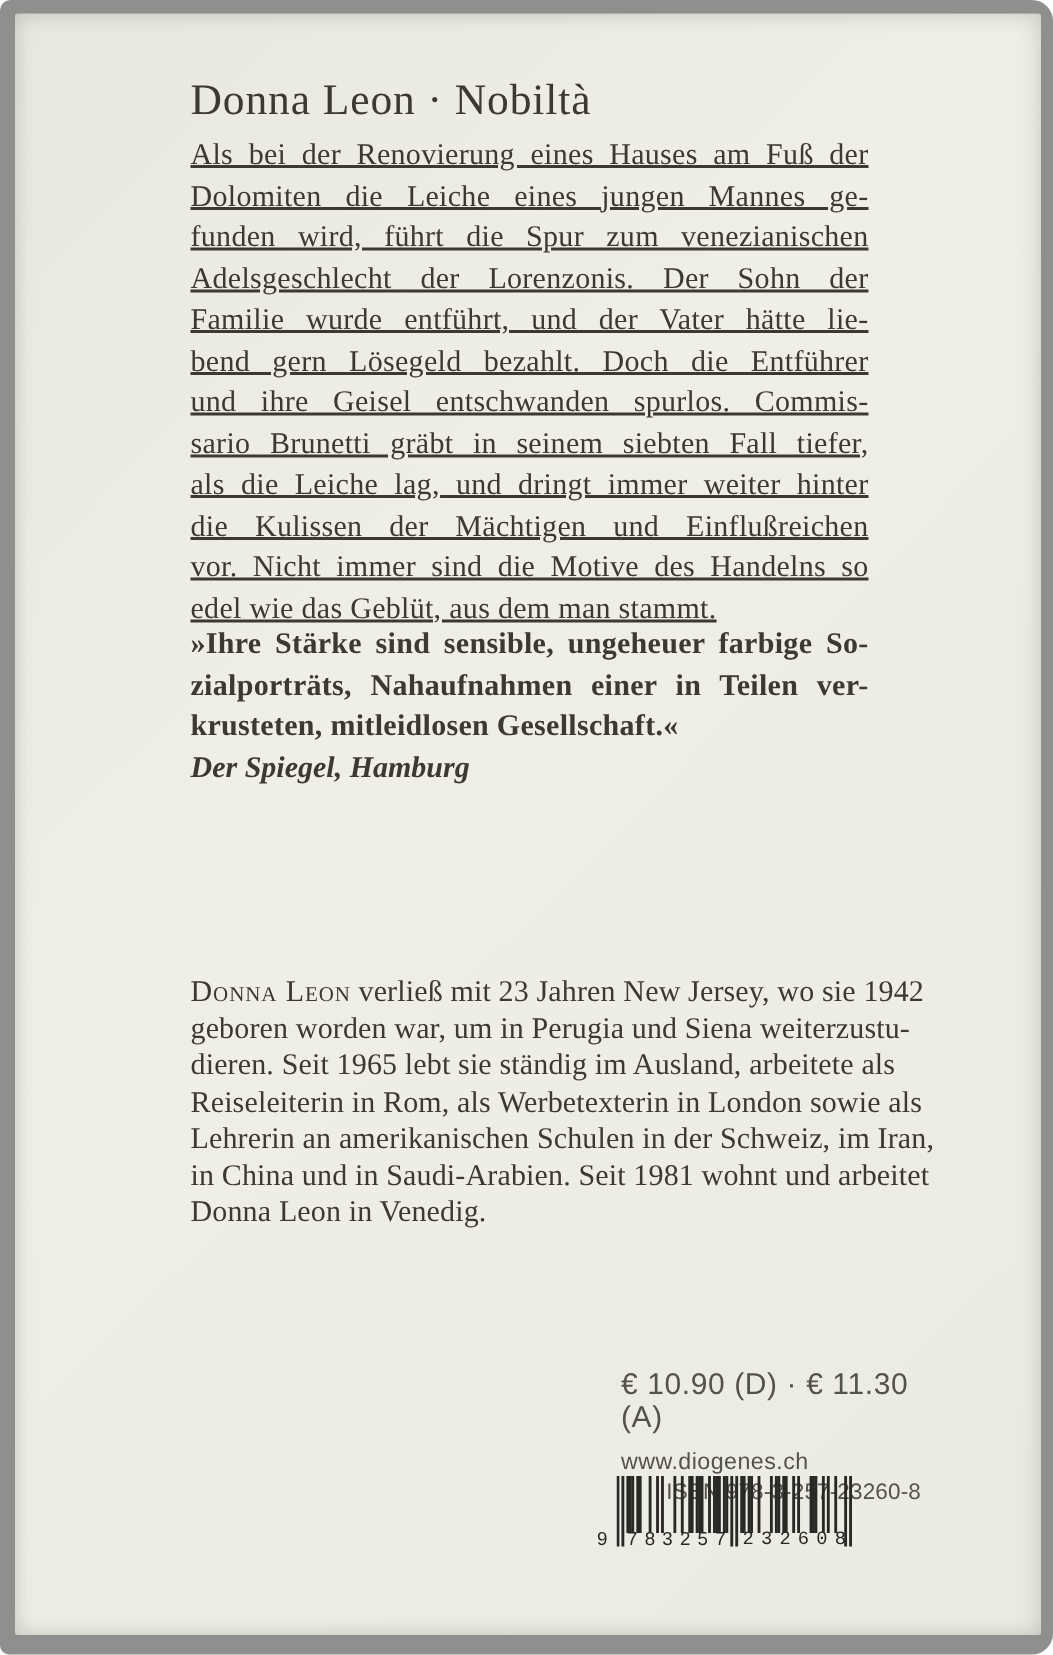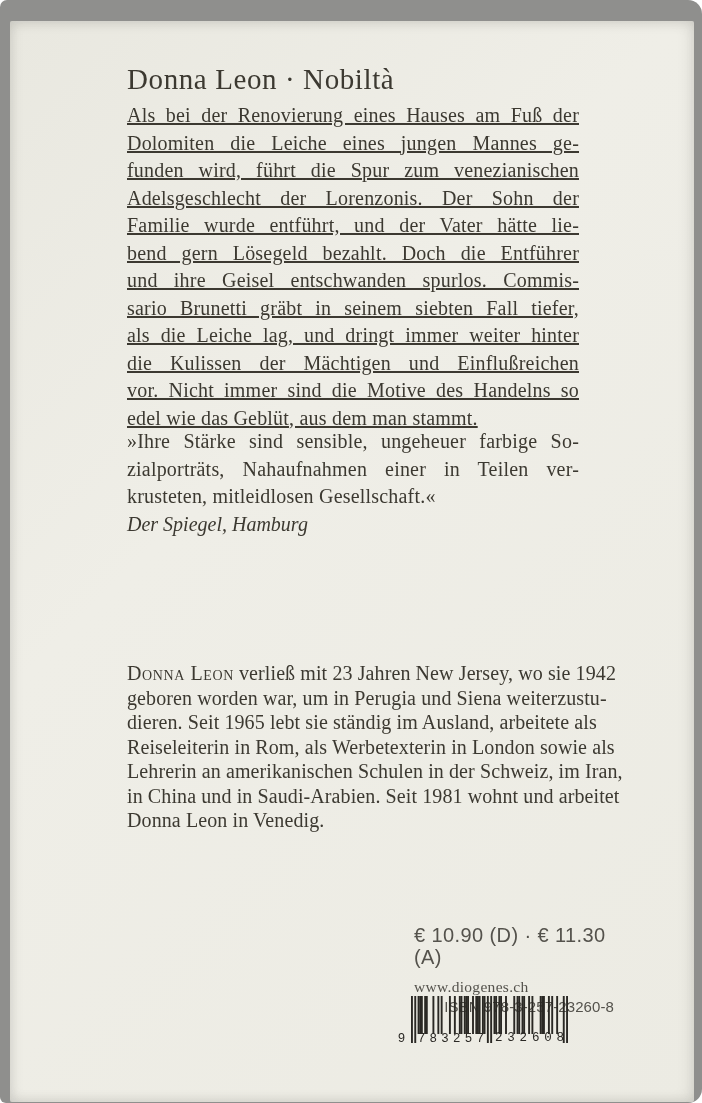--- a/index.html
+++ b/index.html
@@ -17,51 +17,50 @@
   .page{
     position:absolute; left:10px; top:9px; width:684px; height:1081px;
     background:var(--paper);
     background-image:linear-gradient(135deg, #e9e8e0 0%, #efeee7 38%, #ecebe3 100%);
     border-radius:2px;
     box-shadow:inset -6px 0 14px rgba(0,0,0,0.06),
                inset 5px 0 12px rgba(0,0,0,0.05),
                inset 0 -5px 12px rgba(0,0,0,0.04),
                inset 0 6px 12px rgba(0,0,0,0.04);
     color:var(--ink);
-    margin-top:12px;
   }
 
   .title{
     position:absolute; left:117px; top:42px;
     font-size:29px; letter-spacing:0.6px; color:var(--ink);
   }
 
   .textblock{position:absolute; left:117px; width:452px;}
   .synopsis{top:81px;text-decoration:underline;}
-  .quote1{top:407px;}
+  .quote1{top:407px;font-weight:bold;}
   .quote2{top:520px;}
   .bio{top:640px;}
 
   .jline{
     font-size:20px; line-height:27.5px; letter-spacing:0.2px;
     text-align:justify; text-align-last:justify;
     white-space:nowrap; width:100%;
   }
   .jline.last{text-align-last:left;}
   .bio .jline{font-size:20px; line-height:24.5px; letter-spacing:0.1px;}
   .src{font-size:20px; line-height:27.5px; font-style:italic;}
   .lead{font-variant:small-caps; letter-spacing:0.6px;}
 
   .imprint{
     position:absolute; left:404px; top:903px; width:200px;
     font-family:"Liberation Sans","DejaVu Sans",sans-serif;
     color:var(--imprint-ink);
   }
   .price{font-size:20px; line-height:22px; letter-spacing:0.4px; margin-bottom:9px;}
-  .website{font-size:15.5px; line-height:20px; letter-spacing:0.3px;font-family:Liberation Serif, serif;}
+  .website{font-size:15.5px; line-height:20px; letter-spacing:0.3px;}
   .isbn{font-size:15px; line-height:20px; letter-spacing:0.1px;text-align:right;}
 
   .barcode{
     position:absolute; left:388px; top:975px; width:175px; height:54px;
     font-family:"Liberation Sans","DejaVu Sans",sans-serif;
     color:var(--bar-ink);
   }
   .barcode svg{position:absolute; left:13px; top:0;}
   .bc-digit{position:absolute; top:35px; font-size:12.5px;}
   .bc-9{left:0;}

